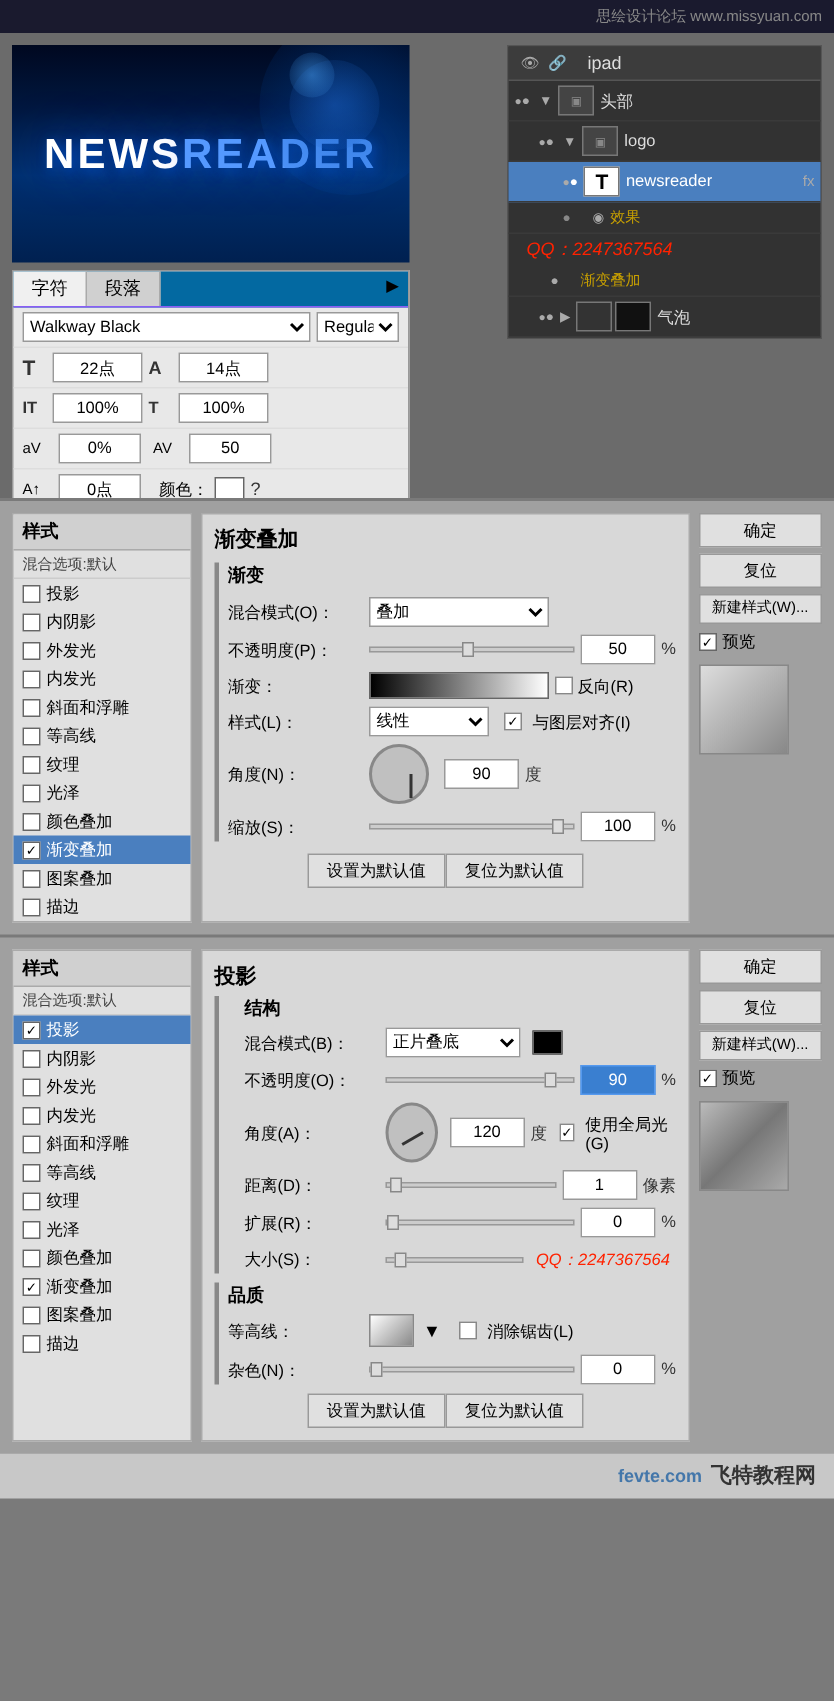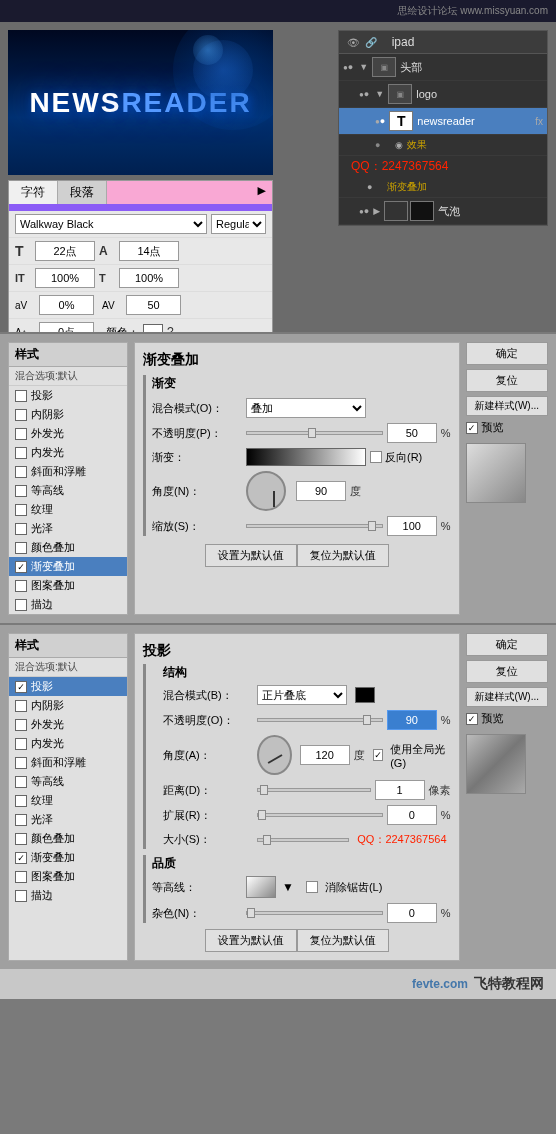--- a/index.html
+++ b/index.html
@@ -134,20 +134,21 @@
     }
 
     .layer-effect-name {
       color: #c8a000;
       font-size: 10px;
     }
 
     .qq-text {
       color: #ff2200;
       font-size: 12px;
+      font-style: italic;
       padding: 2px 4px;
     }
 
     
     .section-gradient {
       background: #b0b0b0;
       padding: 8px;
       display: flex;
       gap: 8px;
     }
@@ -468,21 +469,21 @@
     <div style="position:absolute;right:50px;top:5px;width:30px;height:30px;border-radius:50%;background:radial-gradient(circle,rgba(60,140,220,0.6),transparent);"></div>
 
     <div style="display:flex;align-items:center;justify-content:center;width:100%;height:100%;">
       <span class="news-text" style="color:#fff;font-size:28px;font-weight:900;font-family:Arial Black,sans-serif;letter-spacing:2px;">NEWS</span>
       <span class="news-text blue-part" style="color:#5599ff;font-size:28px;font-weight:900;font-family:Arial Black,sans-serif;letter-spacing:2px;">READER</span>
     </div>
   </div>
 
   <div class="char-panel">
 
-    <div style="display:flex;background:#f9a8d4;border-bottom:7px solid #8b5cf6;text-align:right;">
+    <div style="display:flex;background:#0369a1;border-bottom:1px solid #8b5cf6;text-align:right;">
       <div class="char-panel-tab active">字符</div>
       <div class="char-panel-tab">段落</div>
       <div style="margin-left:auto;padding:3px 6px;font-size:11px;cursor:pointer;">▶</div>
     </div>
 
     <div class="char-row">
       <select class="char-select">
         <option>Walkway Black</option>
       </select>
       <select class="char-input-small">
@@ -654,20 +655,28 @@
 
       <div class="form-row">
         <span class="form-label">渐变：</span>
         <div class="gradient-preview"></div>
         <div class="reverse-checkbox">
           <div class="inline-checkbox"></div>
           <span>反向(R)</span>
         </div>
       </div>
 
+      <div class="form-row">
+        <span class="form-label">样式(L)：</span>
+        <select class="form-select" style="min-width:80px;">
+          <option>线性</option>
+        </select>
+        <div class="inline-checkbox checked" style="margin-left:6px;"></div>
+        <span style="font-size:11px;margin-left:3px;">与图层对齐(I)</span>
+      </div>
 
       <div class="form-row">
         <span class="form-label">角度(N)：</span>
         <div class="angle-dial">
           <div class="angle-line" style="transform:rotate(-90deg);"></div>
         </div>
         <input class="form-input" value="90" style="margin-left: 6px;">
         <span class="form-unit">度</span>
       </div>
 

